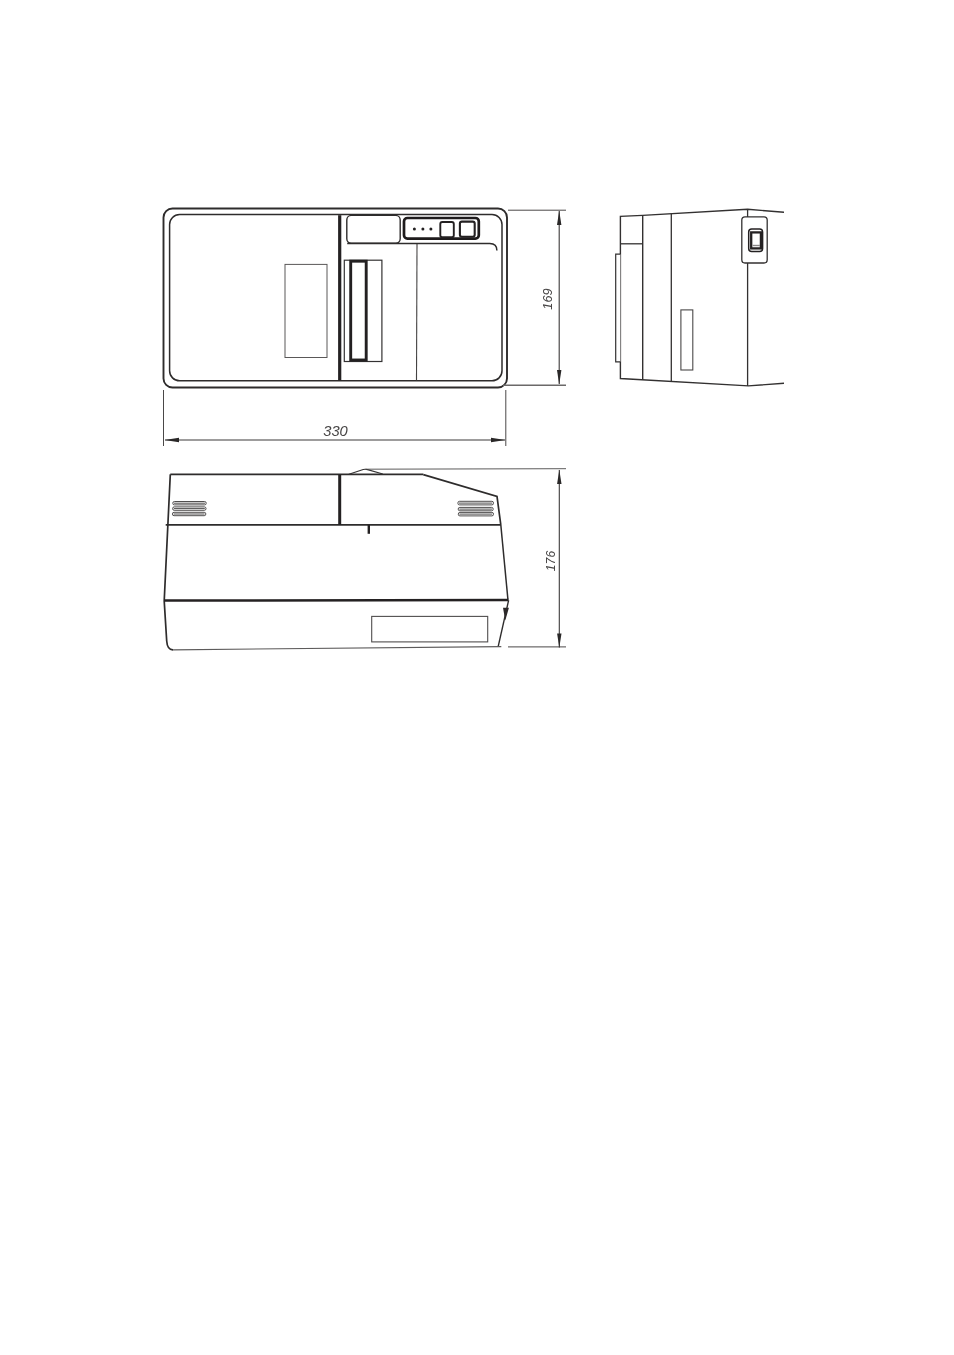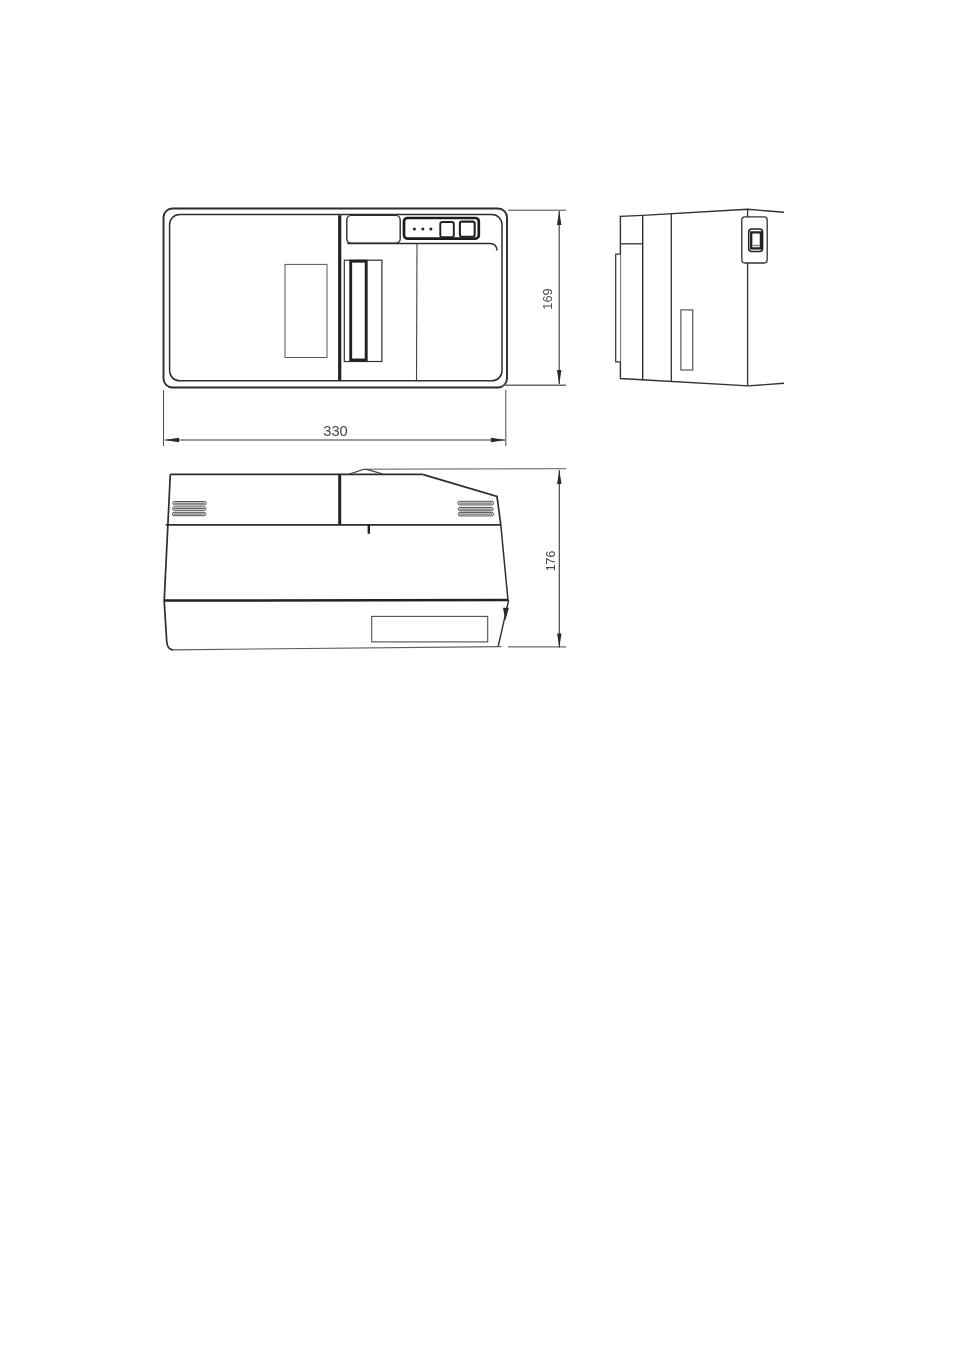--- a/index.html
+++ b/index.html
@@ -1,17 +1,17 @@
 <!DOCTYPE html>
 <html><head>
 <meta charset="utf-8">
 <style>
   html,body{margin:0;padding:0;background:#ffffff;}
   #page{position:relative;width:784px;height:1355px;background:#ffffff;overflow:hidden;
-        font-family:"Liberation Sans", sans-serif;}
+        font-family:"Liberation Sans", sans-serif;font-style:italic;}
   svg{position:absolute;top:0;left:0;}
 </style>
 </head>
 <body>
 <div id="page">
 <svg width="954" height="1355" viewBox="0 0 954 1355">
 
   <rect x="163.5" y="208.5" width="343.5" height="179" rx="9" fill="#ffffff" stroke="#2e2c2c" stroke-width="1.9"></rect>
 
   <rect x="169.6" y="214.6" width="332.4" height="166.2" rx="10" fill="none" stroke="#2e2c2c" stroke-width="1.5"></rect>

